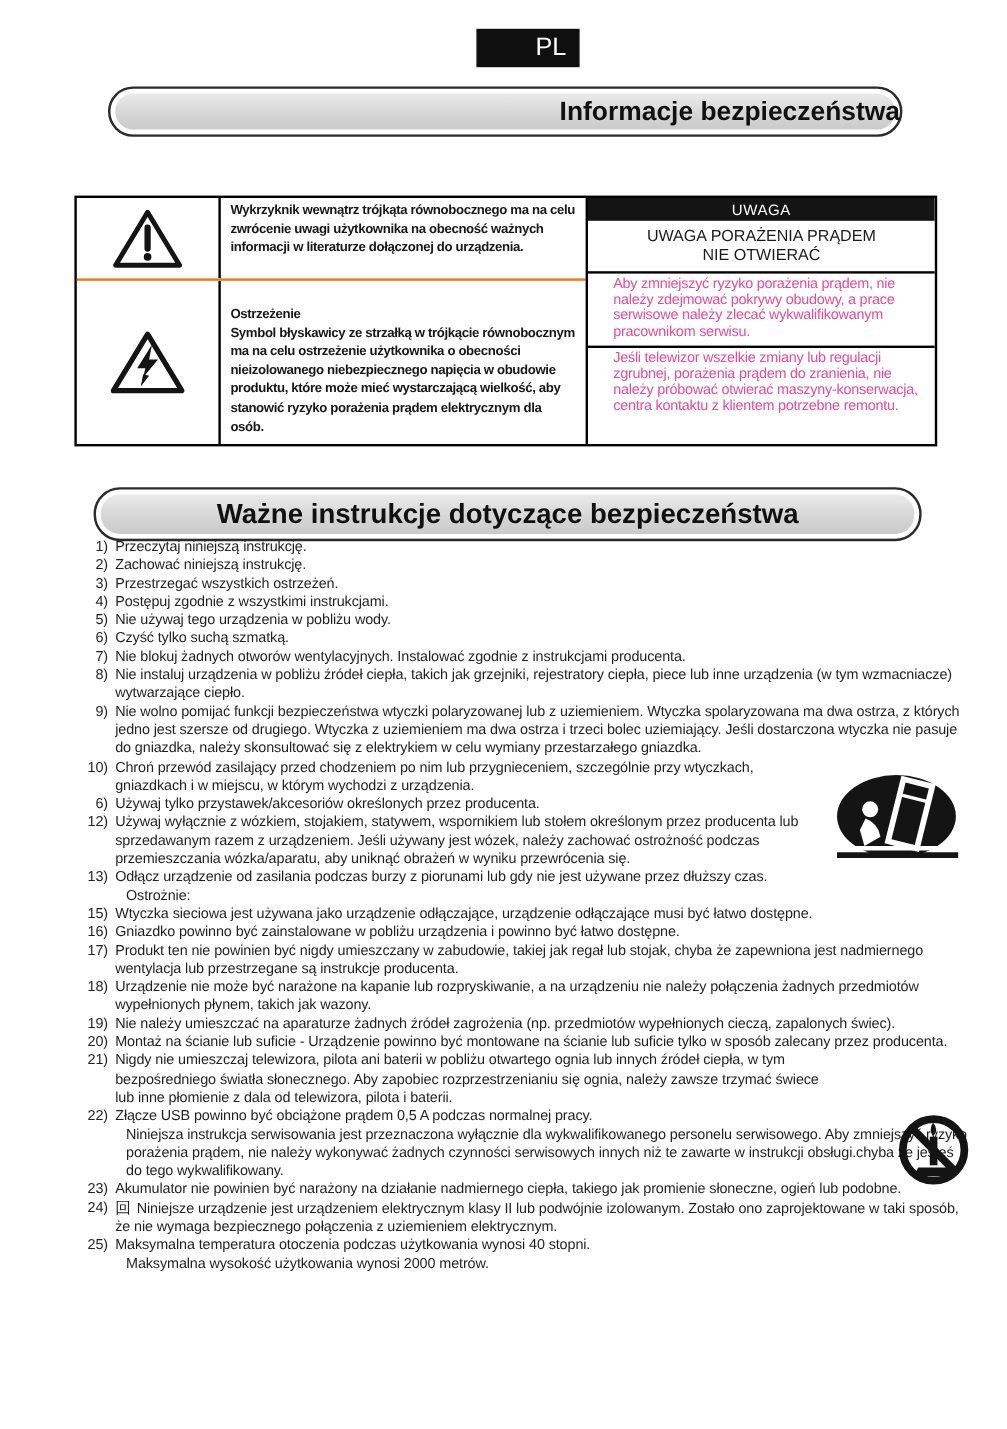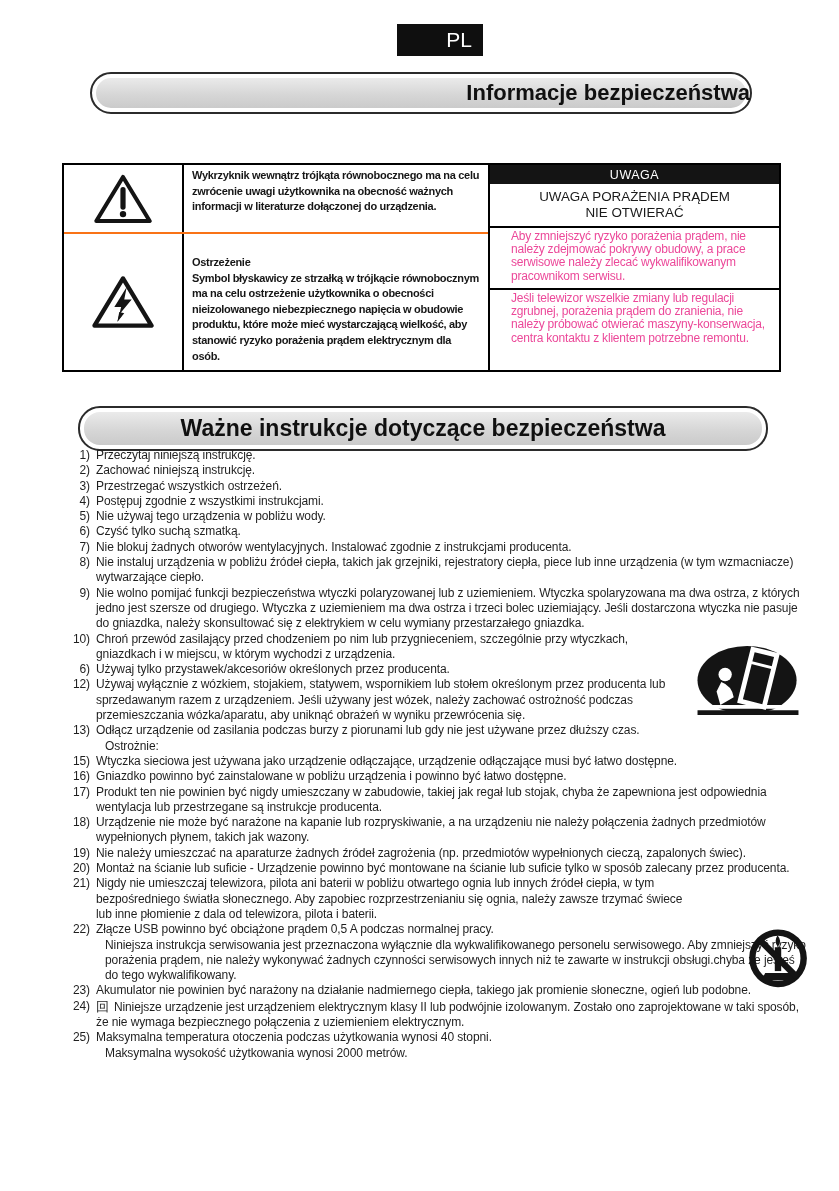--- a/index.html
+++ b/index.html
@@ -163,21 +163,21 @@
         <div class="li">
           <span class="num">15)</span>
           <div class="body"><span>Wtyczka sieciowa jest używana jako urządzenie odłączające, urządzenie odłączające musi być łatwo dostępne.</span></div>
         </div>
         <div class="li">
           <span class="num">16)</span>
           <div class="body"><span>Gniazdko powinno być zainstalowane w pobliżu urządzenia i powinno być łatwo dostępne.</span></div>
         </div>
         <div class="li">
           <span class="num">17)</span>
-          <div class="body"><span>Produkt ten nie powinien być nigdy umieszczany w zabudowie, takiej jak regał lub stojak, chyba że zapewniona jest odpowiednia wentylacja lub przestrzegane są instrukcje producenta.</span></div>
+          <div class="body"><span>Produkt ten nie powinien być nigdy umieszczany w zabudowie, takiej jak regał lub stojak, chyba że zapewniona jest nadmiernego wentylacja lub przestrzegane są instrukcje producenta.</span></div>
         </div>
         <div class="li">
           <span class="num">18)</span>
           <div class="body"><span>Urządzenie nie może być narażone na kapanie lub rozpryskiwanie, a na urządzeniu nie należy połączenia żadnych przedmiotów wypełnionych płynem, takich jak wazony.</span></div>
         </div>
         <div class="li">
           <span class="num">19)</span>
           <div class="body"><span>Nie należy umieszczać na aparaturze żadnych źródeł zagrożenia (np. przedmiotów wypełnionych cieczą, zapalonych świec).</span></div>
         </div>
         <div class="li">

